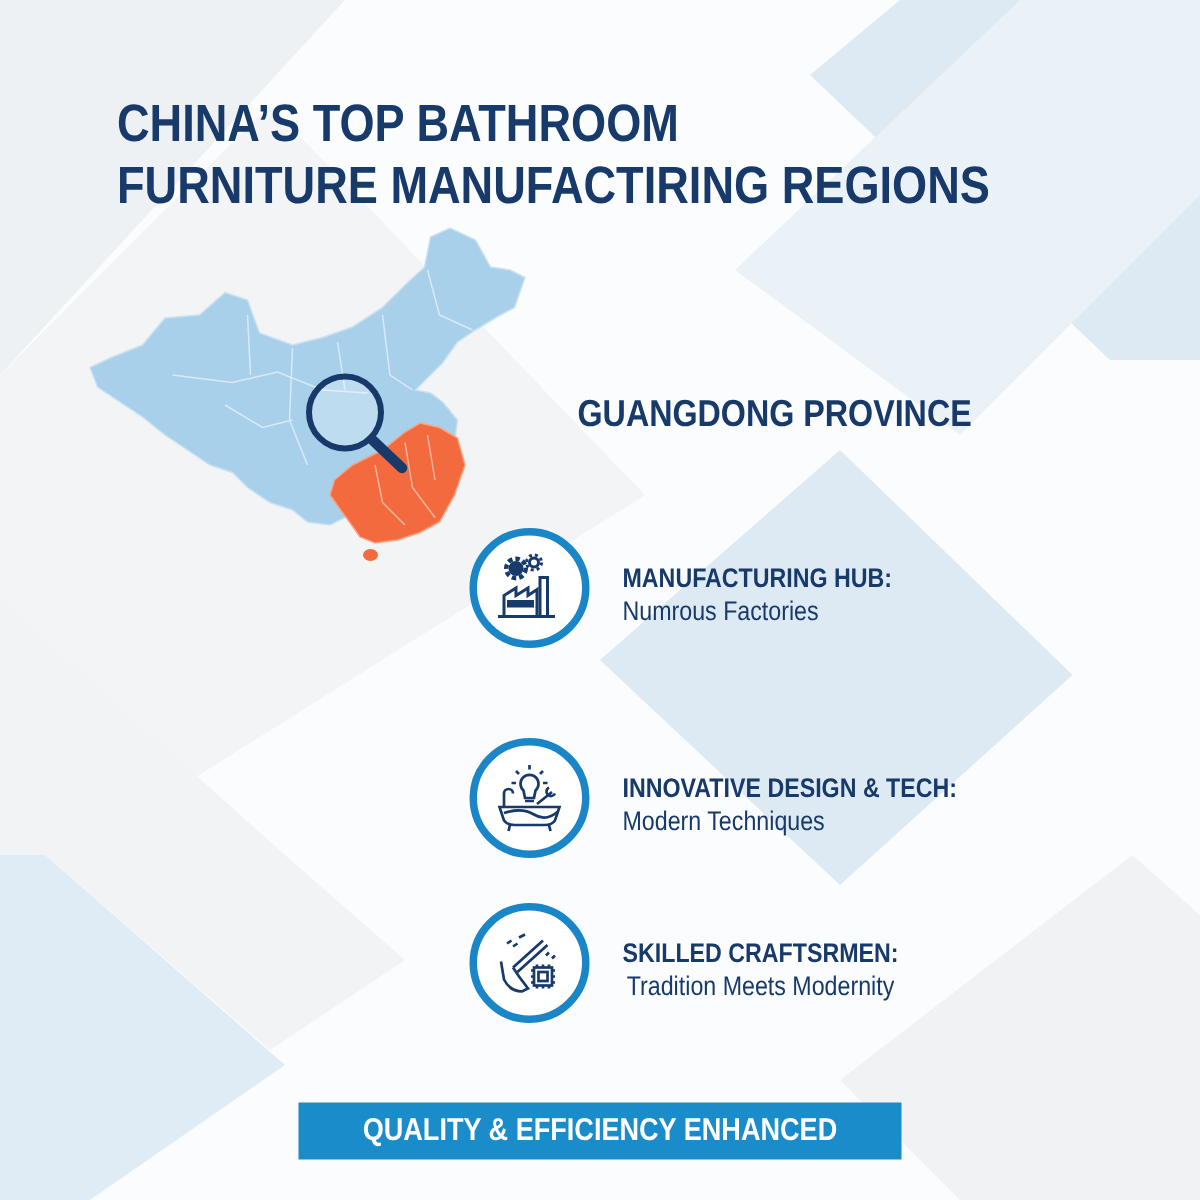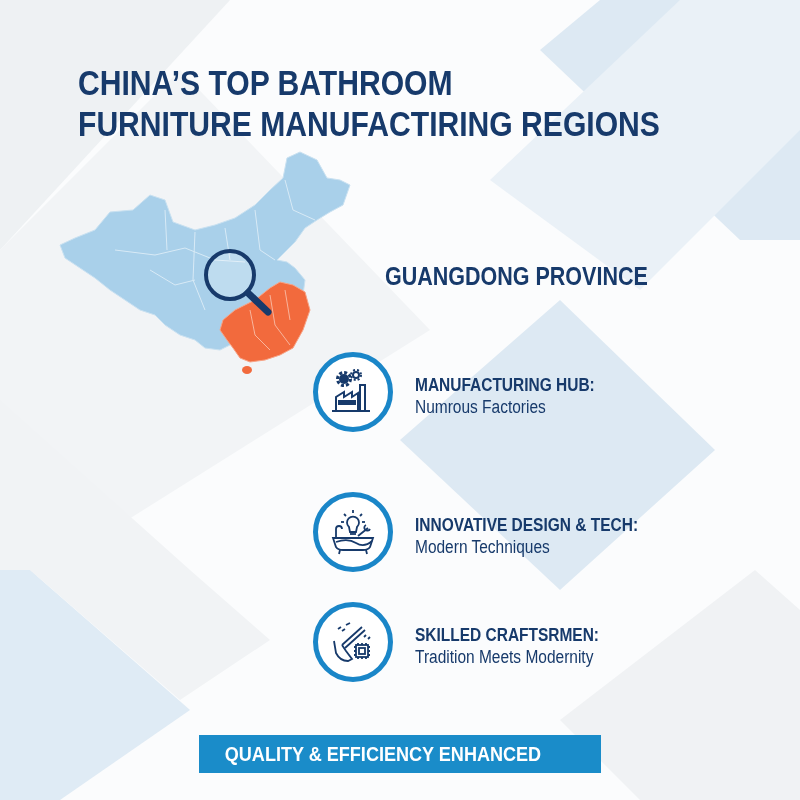--- a/index.html
+++ b/index.html
@@ -7,21 +7,21 @@
   .bg { position:absolute; inset:0; }
   .title { position:absolute; left:78px; top:62px; margin:0; color:#173a6b; font-weight:bold; font-size:35px; line-height:41px; letter-spacing:0px; transform:scaleX(0.86); transform-origin:left top; white-space:nowrap; }
   .map { position:absolute; left:55px; top:150px; width:315px; height:230px; }
   .province { position:absolute; left:385px; top:262px; color:#173a6b; font-weight:bold; font-size:25px; transform:scaleX(0.86); transform-origin:left top; white-space:nowrap; }
   .feature { position:absolute; left:313px; width:460px; height:92px;text-decoration:underline; }
   .ring { position:absolute; left:0; top:0; width:80px; height:80px; border:5px solid #1a86c8; border-radius:50%; background:#fff; box-sizing:border-box; }
   .ring svg { position:absolute; left:10px; top:10px; width:50px; height:50px; }
   .ftext { position:absolute; left:102px; top:22px; white-space:nowrap; transform:scaleX(0.86); transform-origin:left top; }
   .fhead { color:#173a6b; font-weight:bold; font-size:18px; line-height:22px; }
   .fsub { color:#173a6b; font-size:18px; line-height:22px; }
-  .banner { position:absolute; left:199px; top:735px; width:402px; height:38px; background:#1a8cc9; display:flex; align-items:center; justify-content:flex-start; }
+  .banner { position:absolute; left:199px; top:735px; width:402px; height:38px; background:#1a8cc9; display:flex; align-items:center; justify-content:center; }
   .banner span { color:#fff; font-weight:bold; font-size:21px; transform:scaleX(0.86); white-space:nowrap; }
 </style>
 </head>
 <body>
 
 <svg class="bg" width="800" height="800" viewBox="0 0 800 800">
   <polygon points="0,0 230,0 0,250" fill="#eef1f3"></polygon>
   <polygon points="0,250 180,70 430,330 0,600" fill="#f2f4f6"></polygon>
   <polygon points="600,0 800,0 800,240 740,240 540,50" fill="#dde9f3"></polygon>
   <polygon points="490,180 680,0 800,0 800,130 640,290" fill="#eaf1f7"></polygon>
@@ -89,21 +89,21 @@
       <line x1="12" y1="43" x2="11" y2="47"></line>
         <line x1="38" y1="43" x2="39" y2="47"></line>
     </svg>
   </div>
   <div class="ftext">
     <div class="fhead">INNOVATIVE DESIGN &amp; TECH:</div>
     <div class="fsub">Modern Techniques</div>
   </div>
 </div>
 
-<div class="feature" style="top:602px;">
+<div class="feature" style="top:602px;text-align:center;">
   <div class="ring">
     <svg viewBox="0 0 50 50" fill="none" stroke="#173a6b" stroke-width="1.8">
       <path d="M6,24 L8,36 Q12,44 20,44 L24,42 L18,34 L14,28"></path>
       <path d="M14,28 L34,10 M17,31 L37,13"></path>
       <path d="M10,12 l3,-2 M14,14 l3,-2 M18,8 l4,-2"></path>
       <rect x="28" y="28" width="12" height="12"></rect>
         <rect x="31" y="31" width="6" height="6"></rect>
       <path d="M30,26 v2 M34,26 v2 M38,26 v2 M30,40 v2 M34,40 v2 M38,40 v2 M26,30 h2 M26,34 h2 M26,38 h2 M40,30 h2 M40,34 h2 M40,38 h2"></path>
       <path d="M36,20 l2,-2 M40,22 l2,-2"></path>
     </svg>

